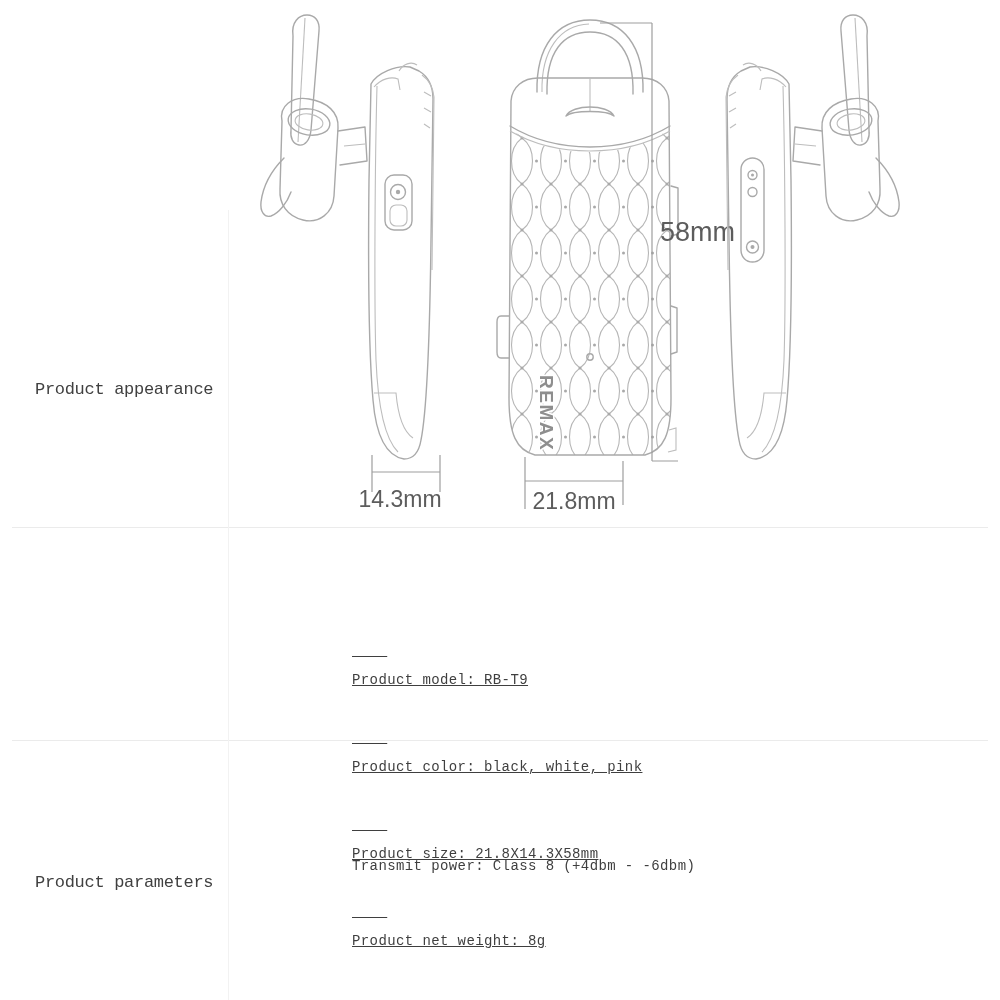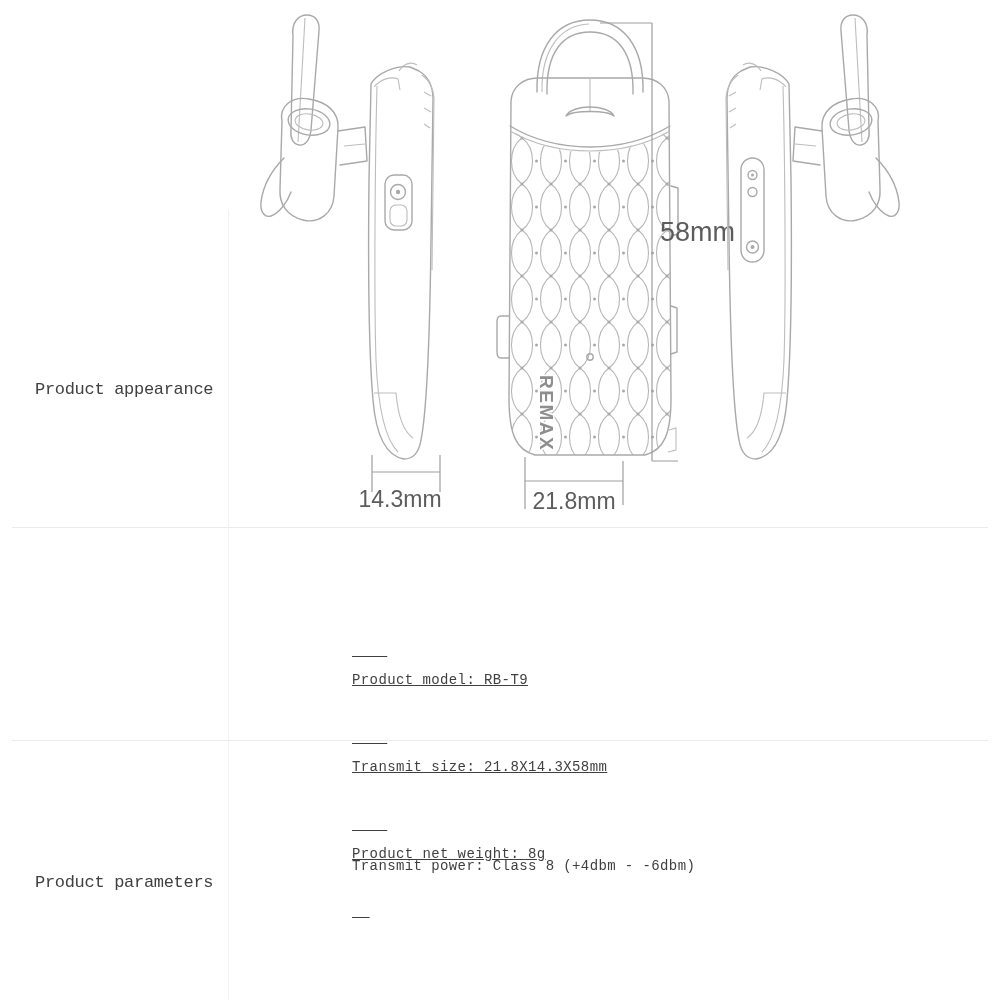--- a/index.html
+++ b/index.html
@@ -145,21 +145,22 @@
 
   <div class="divider-h" id="div1" style="top:527px"></div>
   <div class="divider-h" id="div2" style="top:740px"></div>
   <div class="divider-v"></div>
 
   <div class="section-label" id="label-appearance">Product appearance</div>
   <div class="section-label" id="label-parameters">Product parameters</div>
 
   <div class="spec-list" id="specs-model">
     <div>Product model: RB-T9</div>
-    <div>Transmit size: 21.8X14.3X58mm</div>
+    <div>Product color: black, white, pink</div>
+    <div>Product size: 21.8X14.3X58mm</div>
     <div>Product net weight: 8g</div>
   </div>
 
   <div class="spec-list" id="specs-params">
     <div>Transmit power: Class 8 (+4dbm - -6dbm)</div>
     
     
     
     
   </div>

